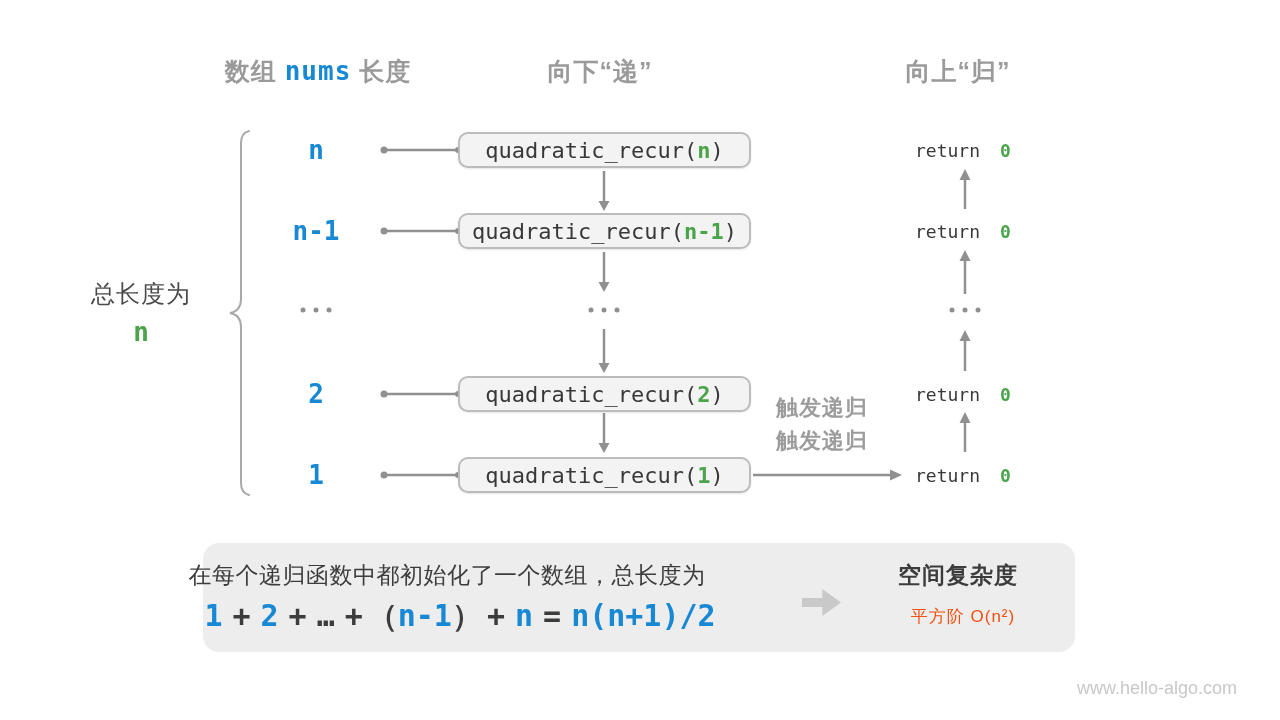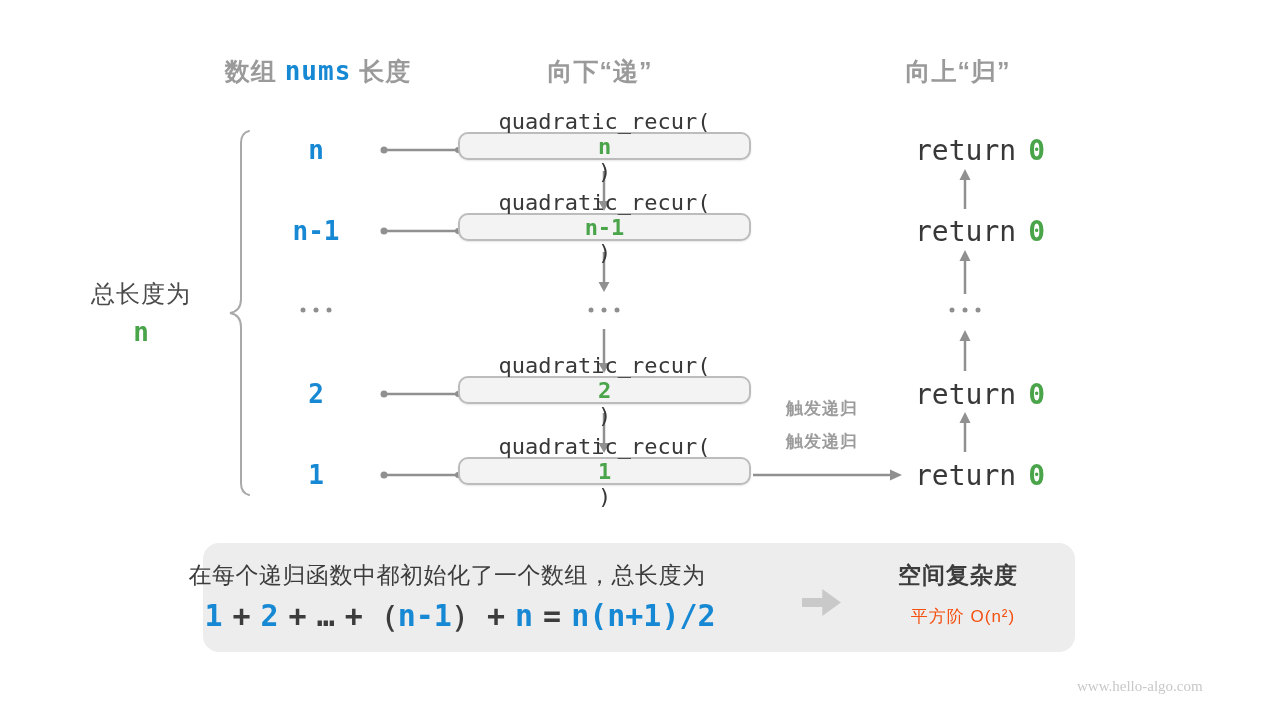--- a/index.html
+++ b/index.html
@@ -12,52 +12,52 @@
   .green{color:#4aa44a;}
   .orange{color:#f4500f;}
   .dark{color:#383838;}
   .bold{font-weight:bold;}
 
   .hdr{font-size:25px;font-weight:bold;color:#9a9a9a;letter-spacing:1px;}
   .hdr .mono{font-size:26px;}
 
   .row-label{font-size:26px;font-weight:bold;}
 
-  .call-box{position:absolute;width:293px;height:28px;box-sizing:border-box;
+  .call-box{position:absolute;width:293px;height:36px;box-sizing:border-box;
             background:#f3f3f3;border:2px solid #bcbcbc;border-radius:10px;
             display:flex;align-items:center;justify-content:center;
-            box-shadow:0 1px 2px rgba(0,0,0,.10);flex-direction:column;}
+            box-shadow:0 1px 2px rgba(0,0,0,.10);}
   .call-box .mono{font-size:22px;}
 
-  .ret{font-size:28px;display:flex;gap:12px;}
+  .ret{font-size:18px;display:flex;gap:20px;}
 
   .dots{display:flex;gap:8px;align-items:center;}
   .dots i{width:5px;height:5px;border-radius:50%;background:#8f8f8f;}
   .sr{position:absolute;width:1px;height:1px;overflow:hidden;clip:rect(0 0 0 0);}
 
   .depth-title{font-size:24px;color:#4a4a4a;letter-spacing:1px;}
   .depth-val{font-size:26px;font-weight:bold;}
 
-  .note{font-size:17px;font-weight:bold;color:#9c9c9c;letter-spacing:1px;}
+  .note{font-size:22px;font-weight:bold;color:#9c9c9c;letter-spacing:1px;}
 
   .panel{position:absolute;left:203px;top:543px;width:872px;height:109px;
          background:#ededed;border-radius:16px;}
   .sum-line1{font-size:23px;color:#3c3c3c;letter-spacing:0.5px;}
   .formula{font-size:30px;font-weight:bold;font-family:"DejaVu Sans Mono","Liberation Mono",monospace;}
   .fp{margin:0 5px;}
   .fp.tight{margin:0 0px;}
   .fp.blue{color:#1788d4;}
   .fp.dark{color:#3c3c3c;}
   .block-arrow{position:absolute;left:802px;top:589px;width:39px;height:27px;background:#c9c9c9;
      clip-path:polygon(0 33%,52% 33%,52% 0,100% 50%,52% 100%,52% 67%,0 67%);}
   .res-title{font-size:23px;font-weight:bold;color:#3c3c3c;letter-spacing:1px;}
   .res-val{font-size:17px;font-weight:normal;letter-spacing:1px;}
 
-  .watermark{position:absolute;left:1077px;top:678px;font-size:15px;color:#c8c8c8;
-             font-family:Liberation Serif, serif;}
+  .watermark{position:absolute;left:1077px;top:678px;font-size:18px;color:#c8c8c8;
+             font-family:Liberation Sans, sans-serif;}
   svg.wires{position:absolute;left:0;top:0;}
 </style>
 </head>
 <body>
 
 <div class="stage">
 
   <svg class="wires" width="1280" height="720" viewBox="0 0 1280 720">
     <g stroke="#909090" stroke-width="2.5" fill="#909090">
 

